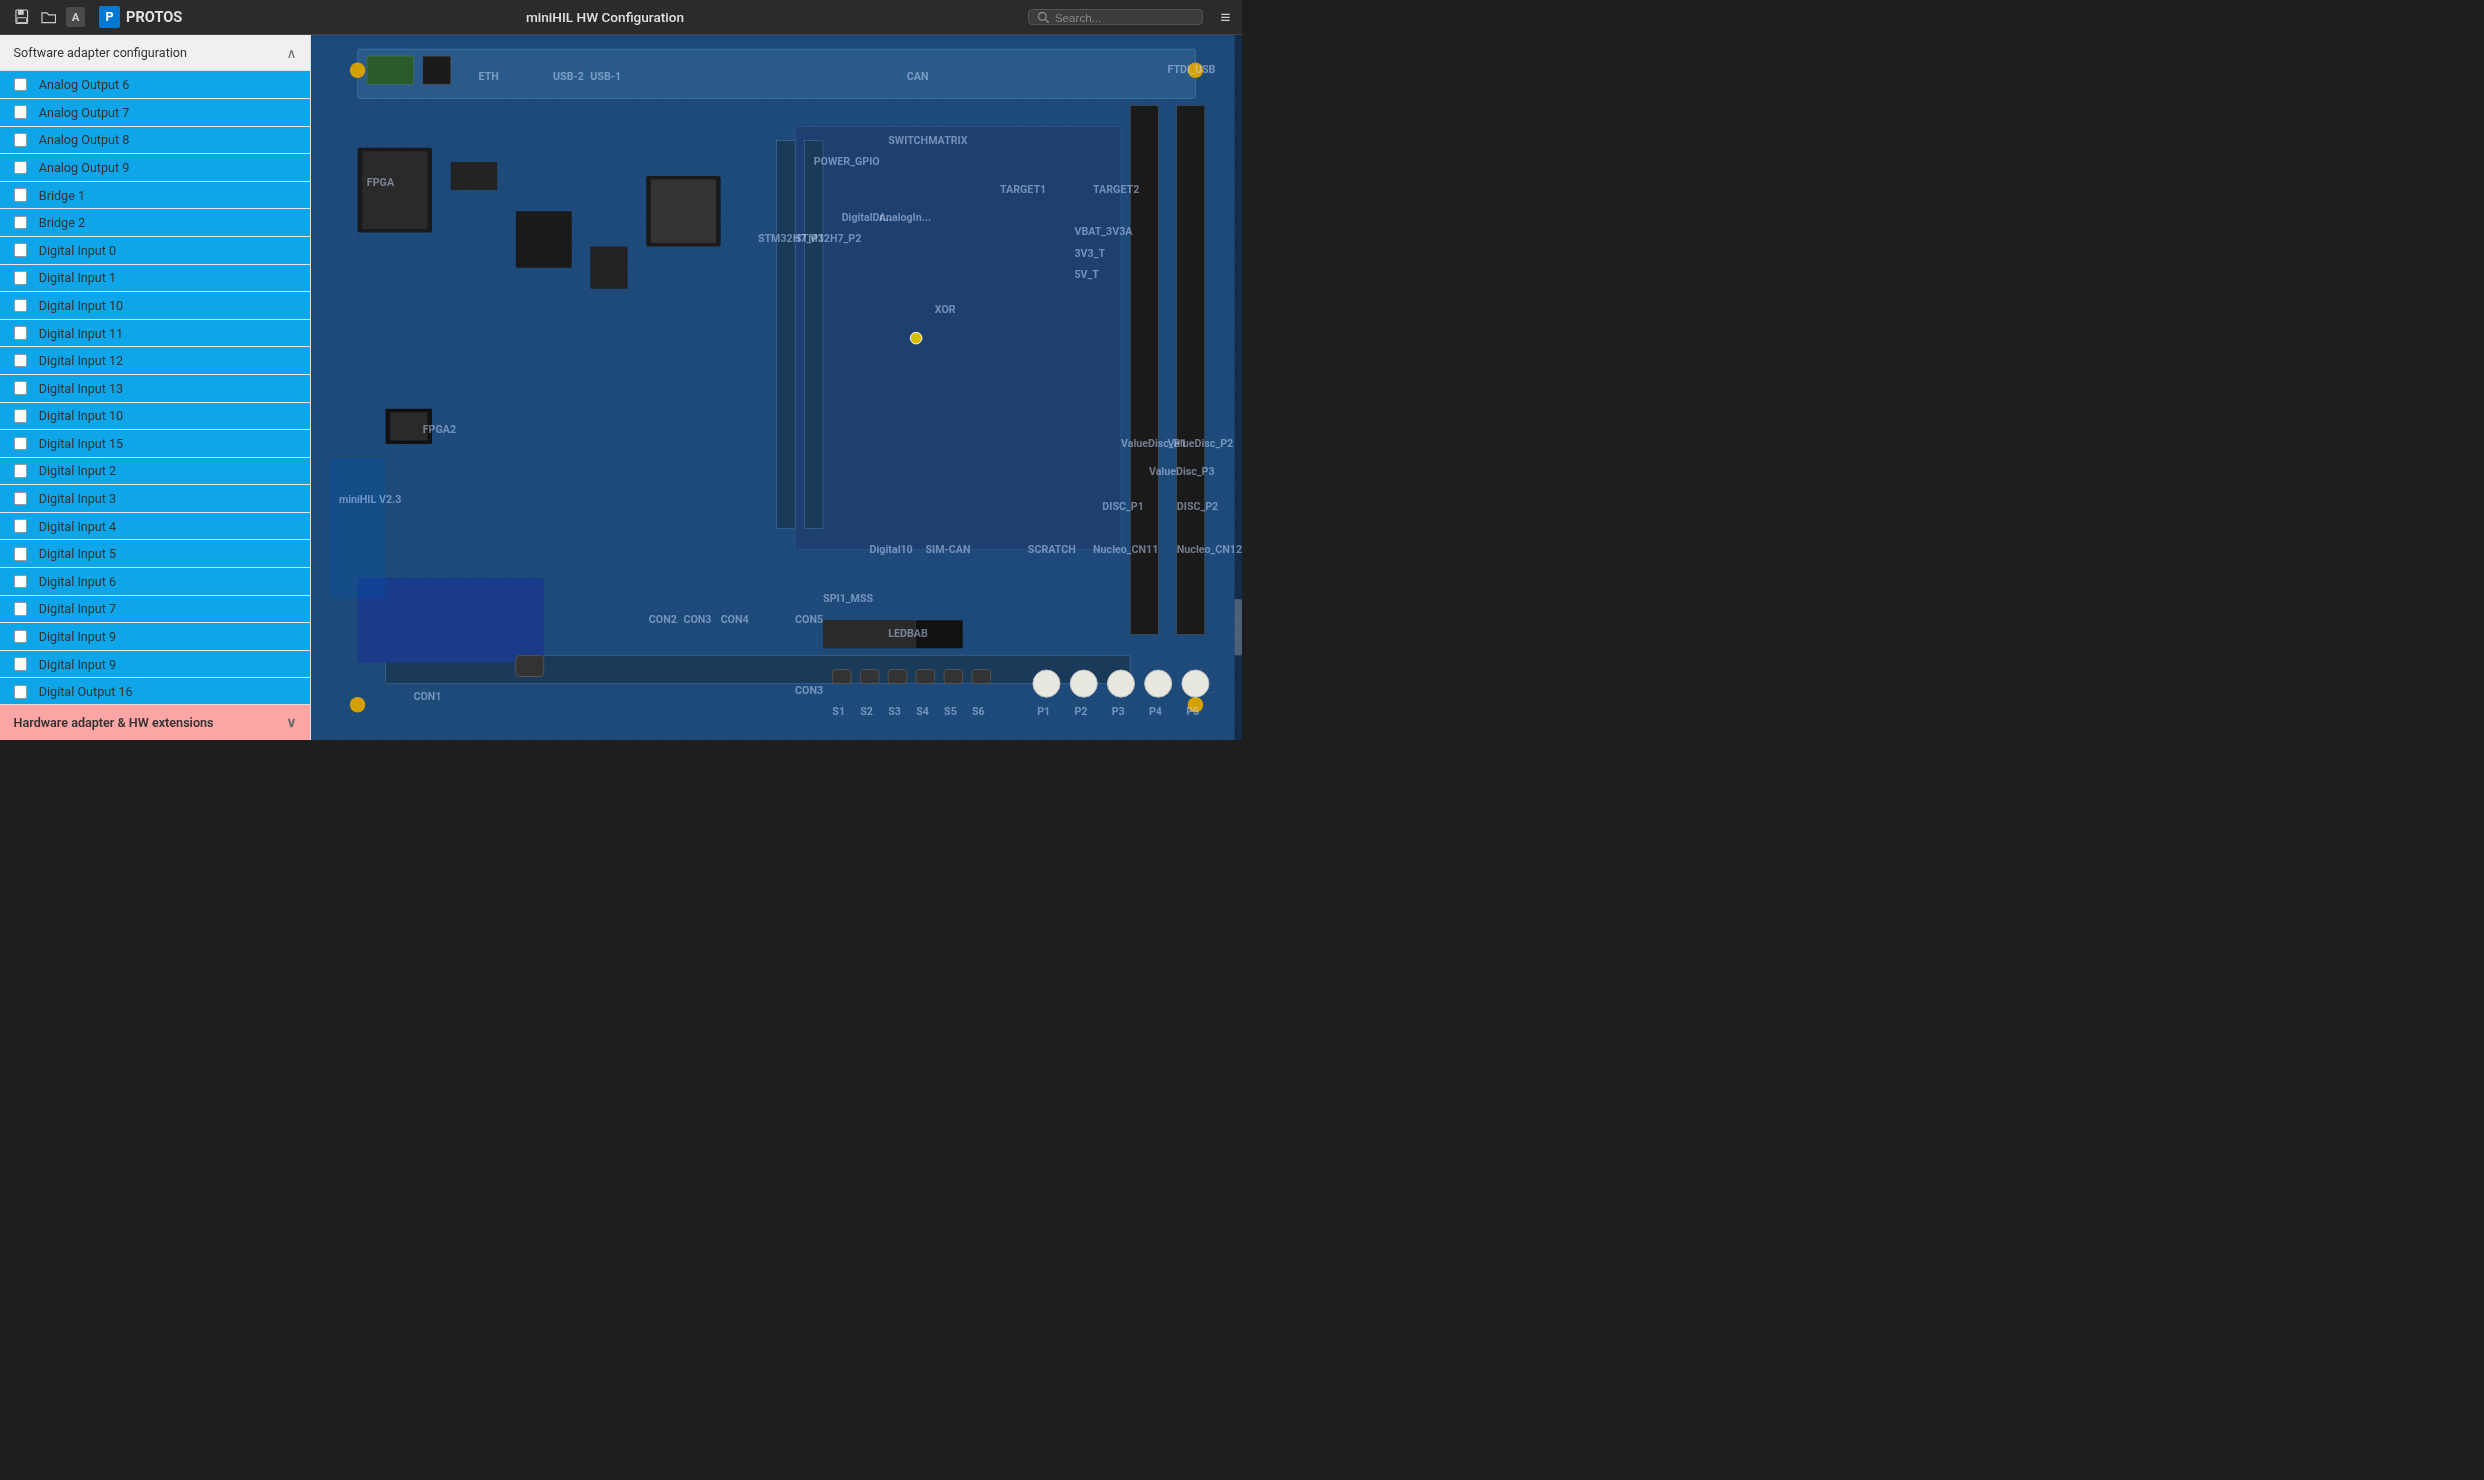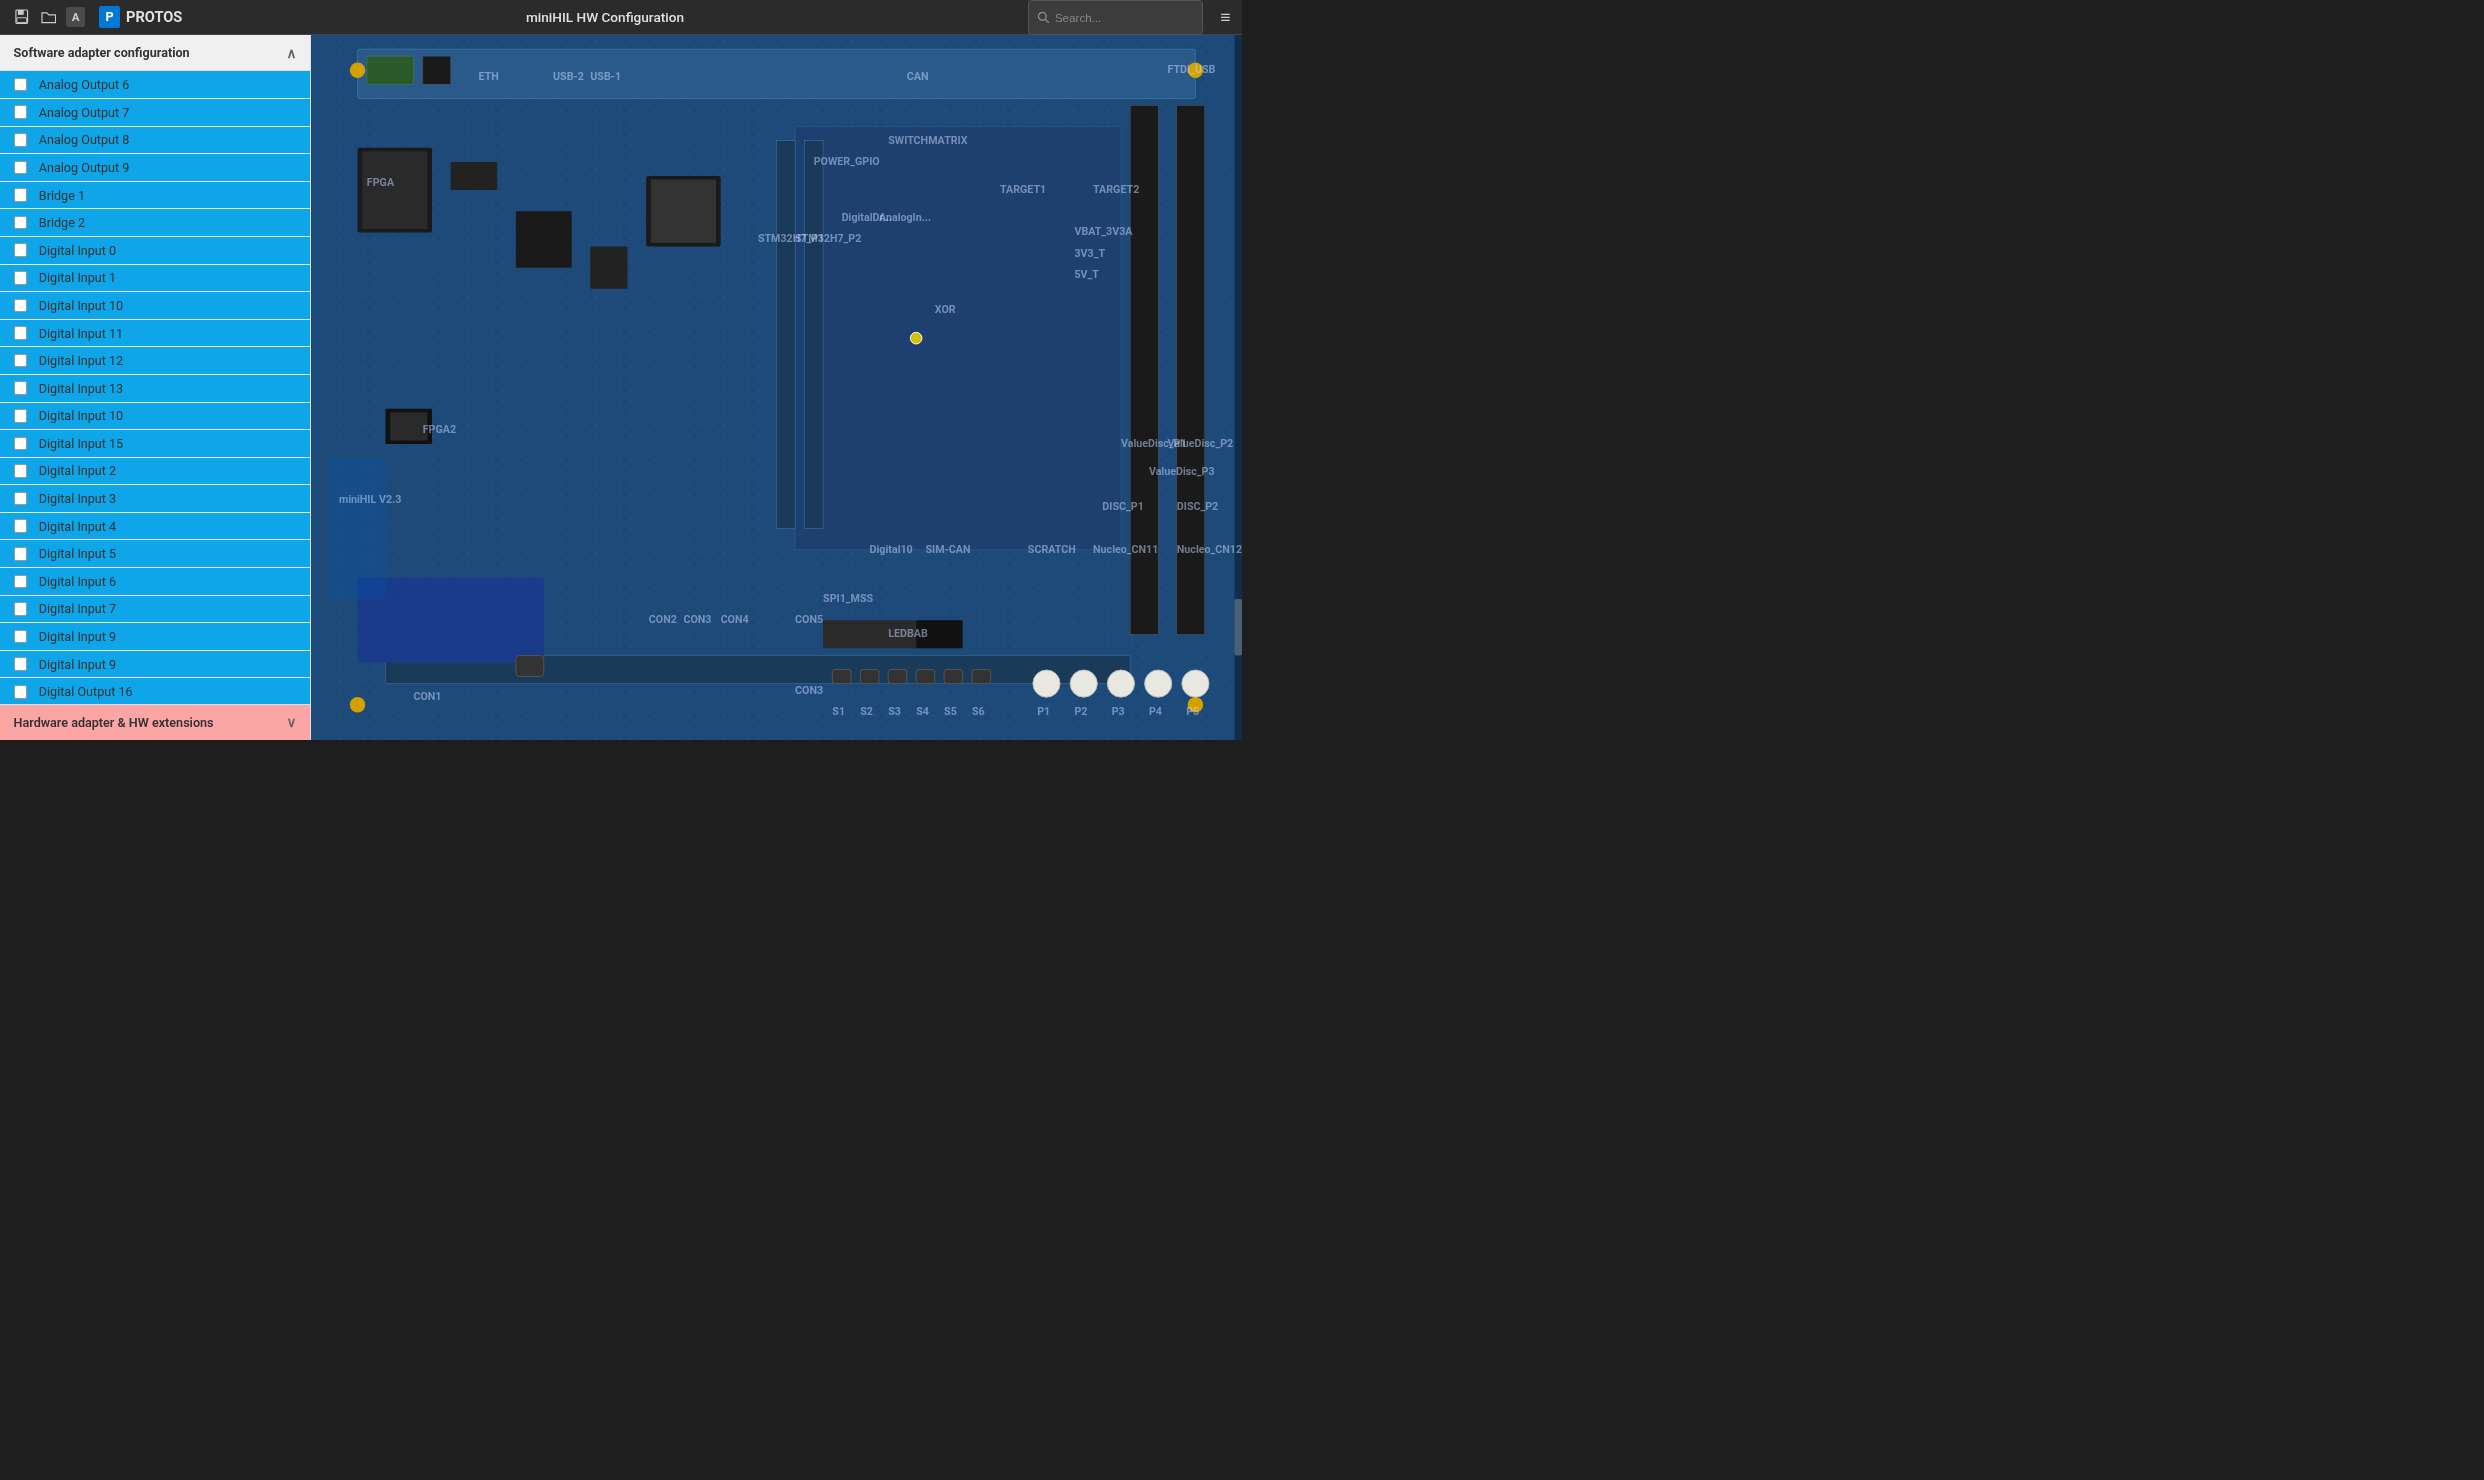--- a/index.html
+++ b/index.html
@@ -67,21 +67,21 @@
       font-size: 13.6px;
       font-weight: 500;
     }
     .topbar-search {
       display: flex;
       align-items: center;
       background: #3c3c3c;
       border: 1px solid #555;
       border-radius: 3.9px;
       padding: 0 7.8px;
-      height: 35px;
+      height: 16px;
       gap: 5.8px;
       min-width: 175px;
     }
     .topbar-search input {
       background: none;
       border: none;
       outline: none;
       color: #ccc;
       font-size: 11.6px;
       width: 136px;
@@ -110,21 +110,21 @@
       overflow: hidden;
     }
     .sidebar-section-header {
       display: flex;
       align-items: center;
       justify-content: space-between;
       padding: 9.7px 13.6px;
       background: #f0f0f0;
       border-bottom: 1px solid #ddd;
       font-size: 12.6px;
-      font-weight: 700;
+      font-weight: 400;
       color: #333;
       flex-shrink: 0;
     }
     .sidebar-section-header .chevron {
       font-size: 13.6px;
       color: #666;
       cursor: pointer;
     }
     .sidebar-list {
       flex: 1;

